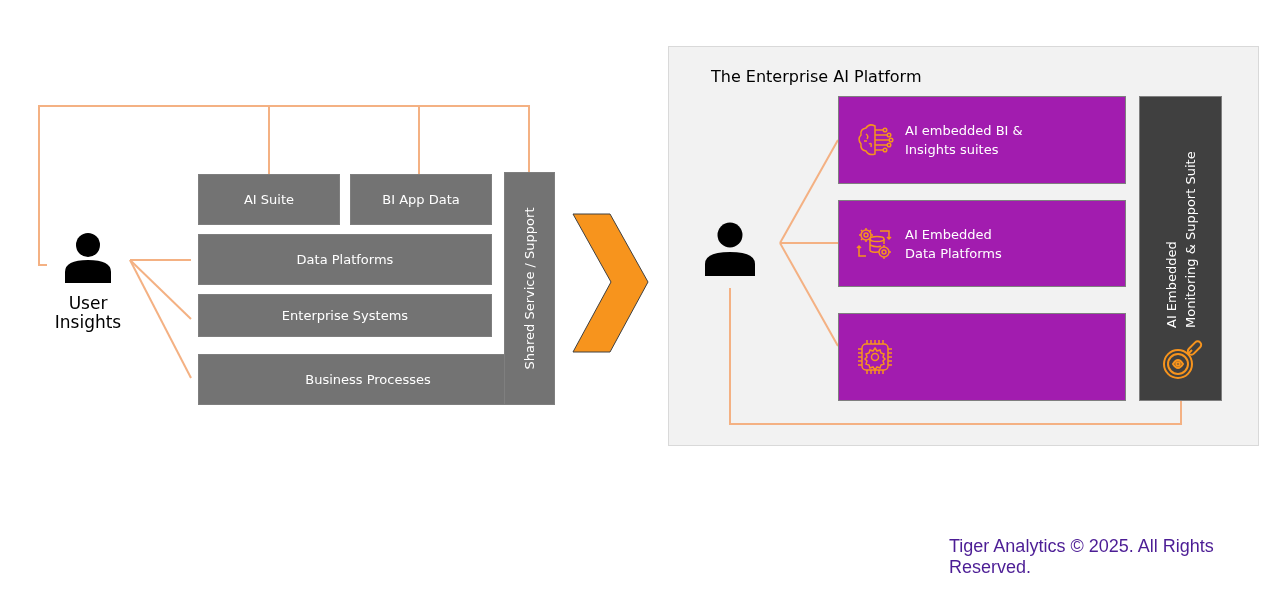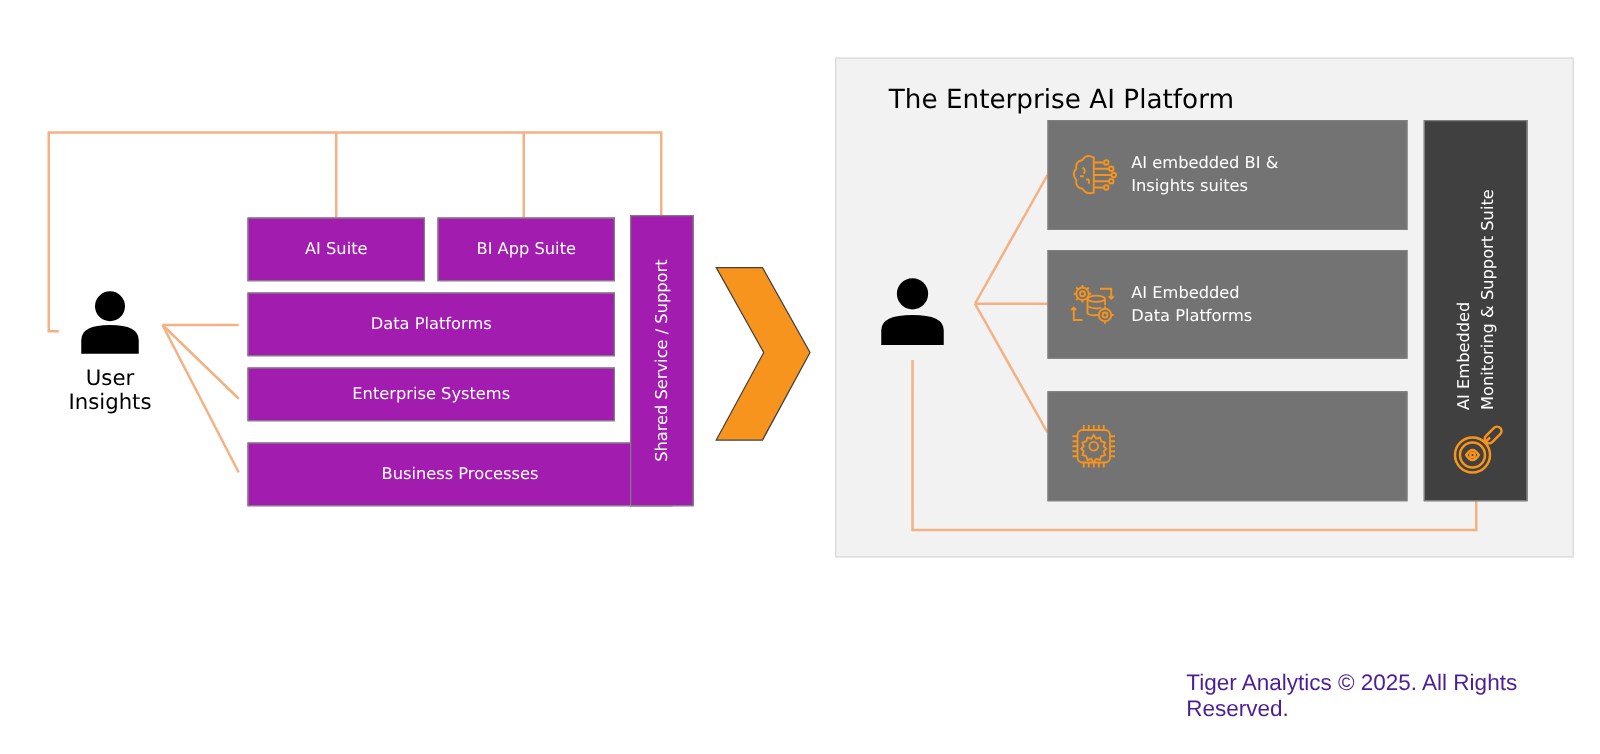--- a/index.html
+++ b/index.html
@@ -1,29 +1,29 @@
 <!DOCTYPE html>
 <html><head>
 <meta charset="utf-8">
 <style>
   html, body { margin: 0; padding: 0; background: #ffffff; }
   body { width: 1280px; height: 603px; position: relative; overflow: hidden;
          font-family: "DejaVu Sans", sans-serif; }
   .abs { position: absolute; }
-  .box { position: absolute; background: #a21caf; border: 1px solid #7f7f7f;
+  .box { position: absolute; background: #737373; border: 1px solid #7f7f7f;
          box-sizing: border-box; color: #ffffff; font-size: 13px;
          display: flex; align-items: center; justify-content: center; text-align: center; }
   .vbox span { transform: rotate(-90deg); white-space: nowrap; display: block; }
   .panel { position: absolute; left: 668px; top: 46px; width: 591px; height: 400px;
            background: #f2f2f2; border: 1px solid #d9d9d9; box-sizing: border-box; }
-  .rbox { position: absolute; background: #737373; border: 1px solid #7f7f7f;
+  .rbox { position: absolute; background: #a21caf; border: 1px solid #7f7f7f;
           box-sizing: border-box; color: #fff; font-size: 13px; display: flex; align-items: center; }
   .rbox .ico { width: 40px; height: 40px; margin-left: 16px; margin-right: 10px; flex: none; }
   .rbox .txt { line-height: 19px; }
-  .title { font-size: 21px; color: #000; }
+  .title { font-size: 16px; color: #000; }
   .label { font-size: 17px; color: #000; text-align: center; line-height: 19px; }
   .footer { font-family: Liberation Sans, sans-serif; font-size: 18px; color: #4c1d95; }
   svg.lines { position: absolute; left: 0; top: 0; }
 </style>
 </head>
 <body>
 
 <svg class="lines" width="1280" height="603">
   <g stroke="#f4b183" stroke-width="2" fill="none">
     <polyline points="47,265 39,265 39,106 529,106 529,173"></polyline>
@@ -41,21 +41,21 @@
 </svg>
 <div class="abs label" style="left:48px;top:294px;width:80px">
   <div>User</div>
   <div>Insights</div>
 </div>
 
 <div class="box" style="left:198px;top:174px;width:142px;height:51px">
   <span>AI Suite</span>
 </div>
 <div class="box" style="left:350px;top:174px;width:142px;height:51px">
-  <span>BI App Suite</span>
+  <span>BI App Data</span>
 </div>
 <div class="box" style="left:198px;top:234px;width:294px;height:51px">
   <span>Data Platforms</span>
 </div>
 <div class="box" style="left:198px;top:294px;width:294px;height:43px">
   <span>Enterprise Systems</span>
 </div>
 <div class="box" style="left:198px;top:354px;width:340px;height:51px">
   <span>Business Processes</span>
 </div>

